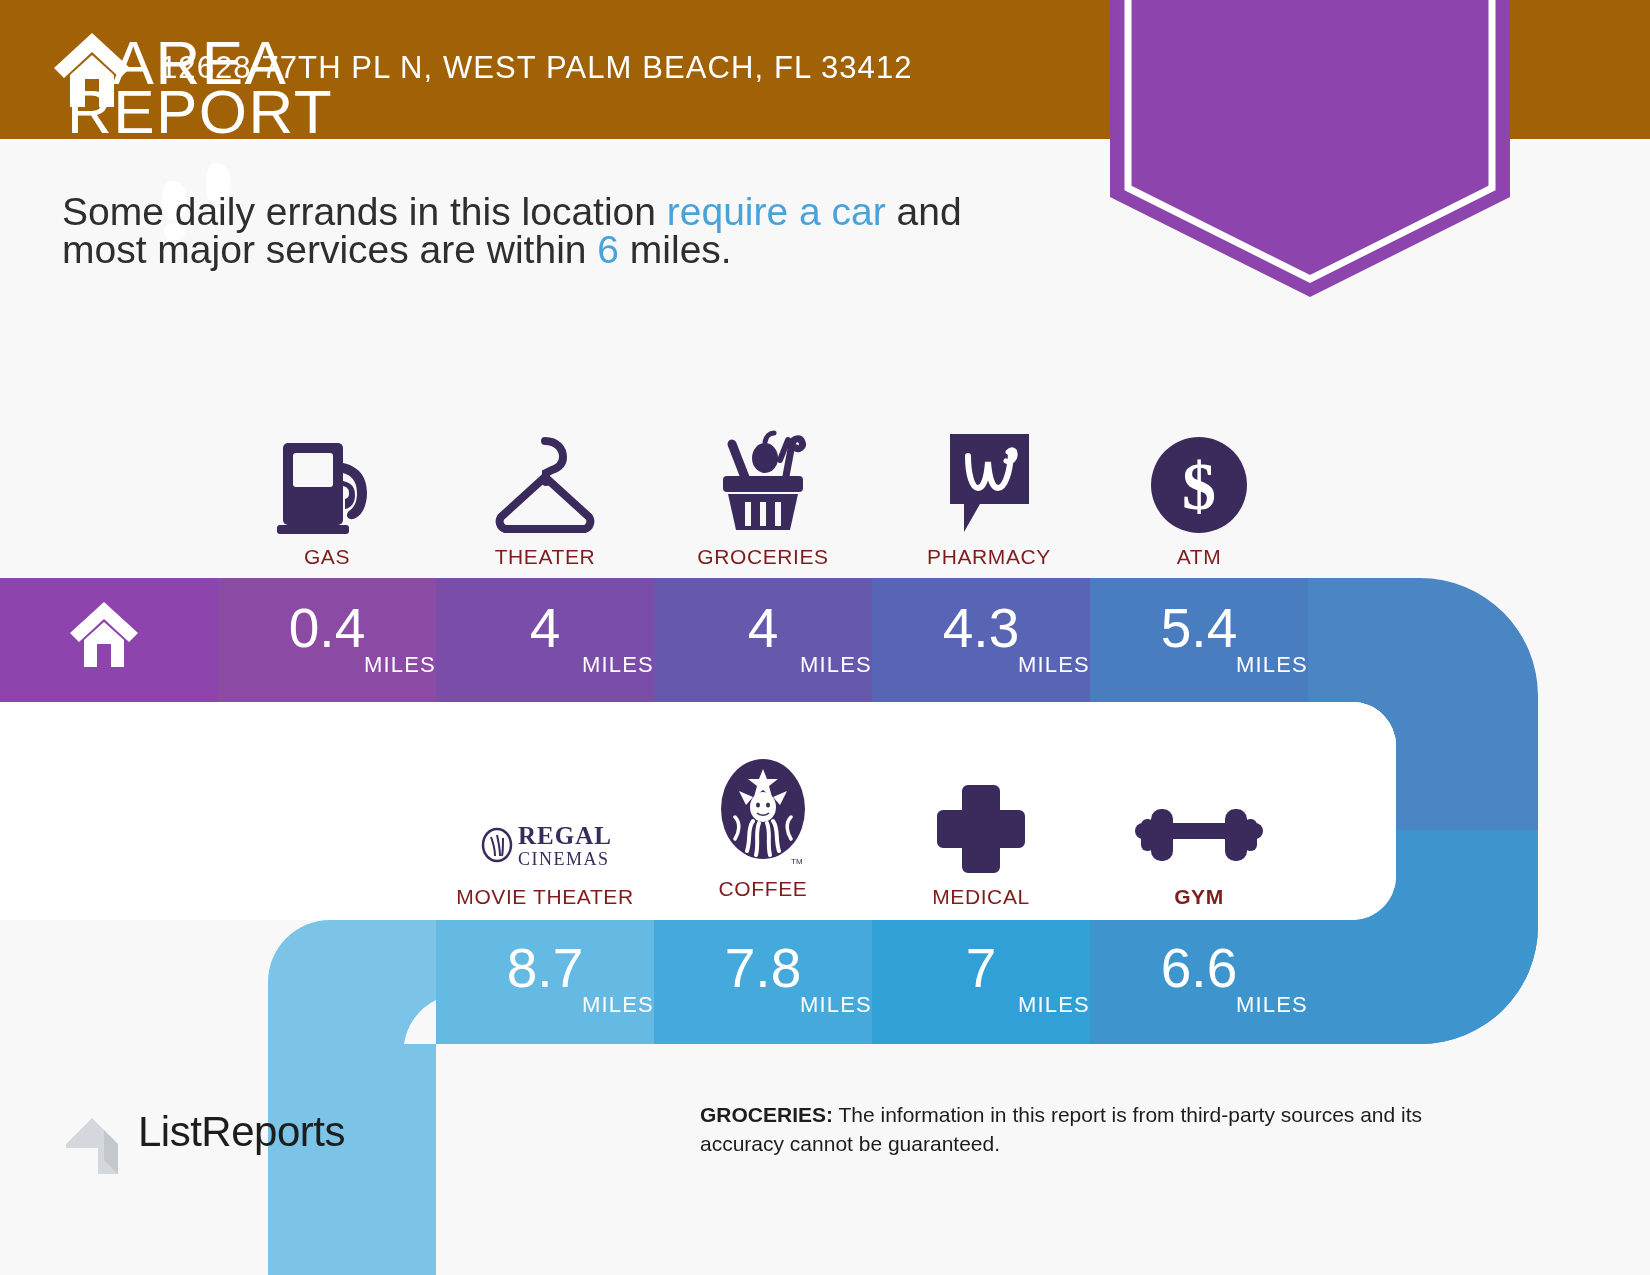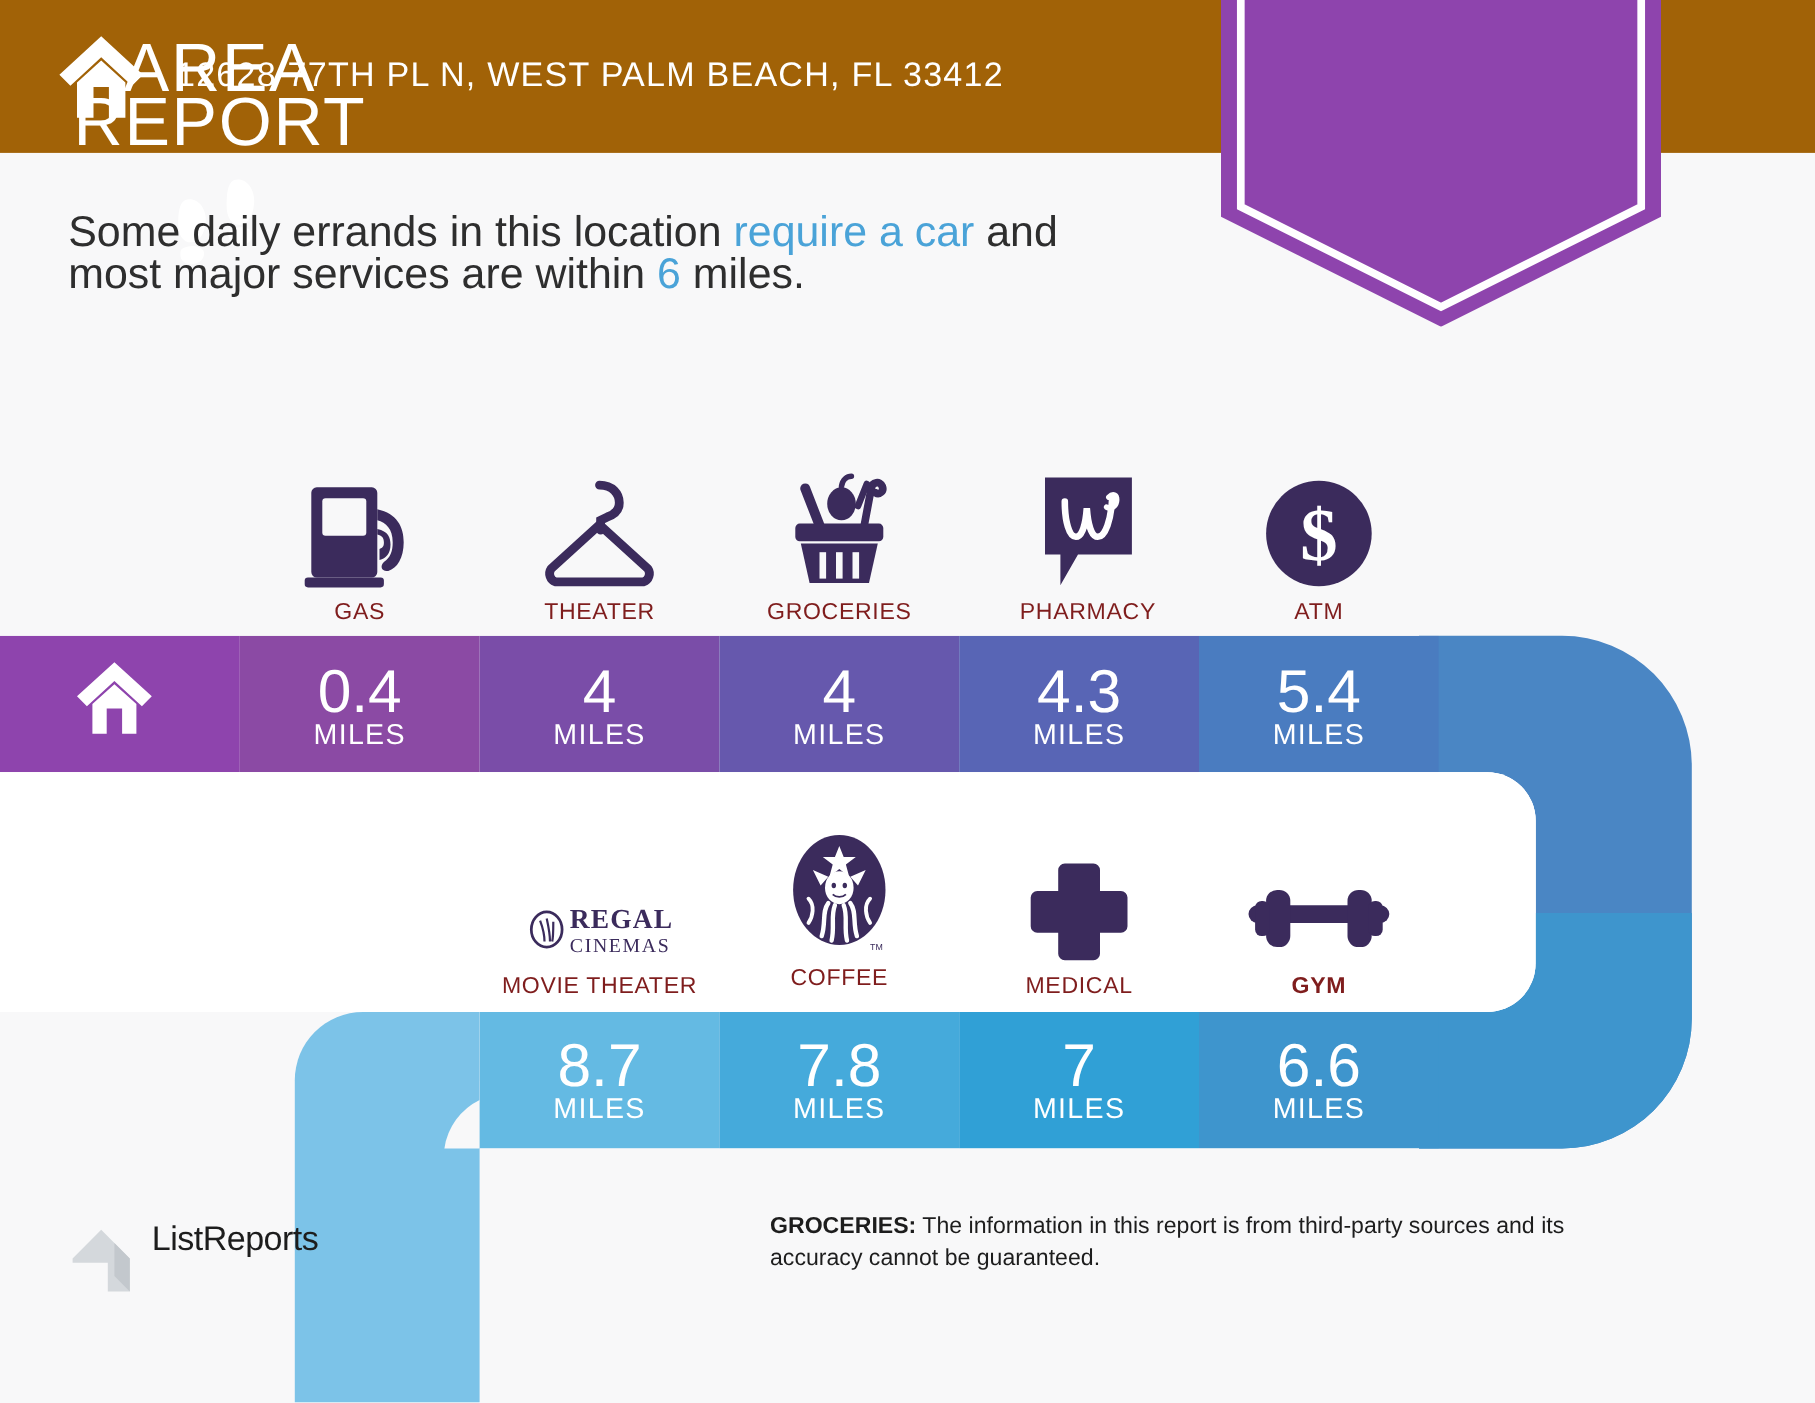--- a/index.html
+++ b/index.html
@@ -48,30 +48,30 @@
   .icon-label {
     margin-top:10px; font-size:21px; color:#7f1d1d;
     letter-spacing:0.6px; white-space:nowrap;
   }
 
   
   .value-cell {
     position:absolute; width:218px; text-align:center; color:#fff;
   }
   .value-num { font-size:55px; line-height:46px; font-weight:400; }
-  .value-unit { font-size:26px; letter-spacing:1.2px; margin-top:1px; }
+  .value-unit { font-size:22px; letter-spacing:1.2px; margin-top:1px;text-align:right; }
 
   
   #bar-home-icon { position:absolute; left:68px; top:600px; width:72px; height:68px; }
 
   
   #lr-logo { position:absolute; left:60px; top:1098px; width:320px; height:80px; }
   #lr-word {
     position:absolute; left:138px; top:1108px;
-    font-size:31px; color:#1d1d1d; letter-spacing:-0.5px;
+    font-size:42px; color:#1d1d1d; letter-spacing:-0.5px;
   }
   #disclaimer {
     position:absolute; left:700px; top:1100px; width:800px;
     font-size:21px; line-height:29px; color:#1d1d1d;
   }
   #disclaimer b { font-weight:700; }
 </style>
 </head>
 <body>
 

